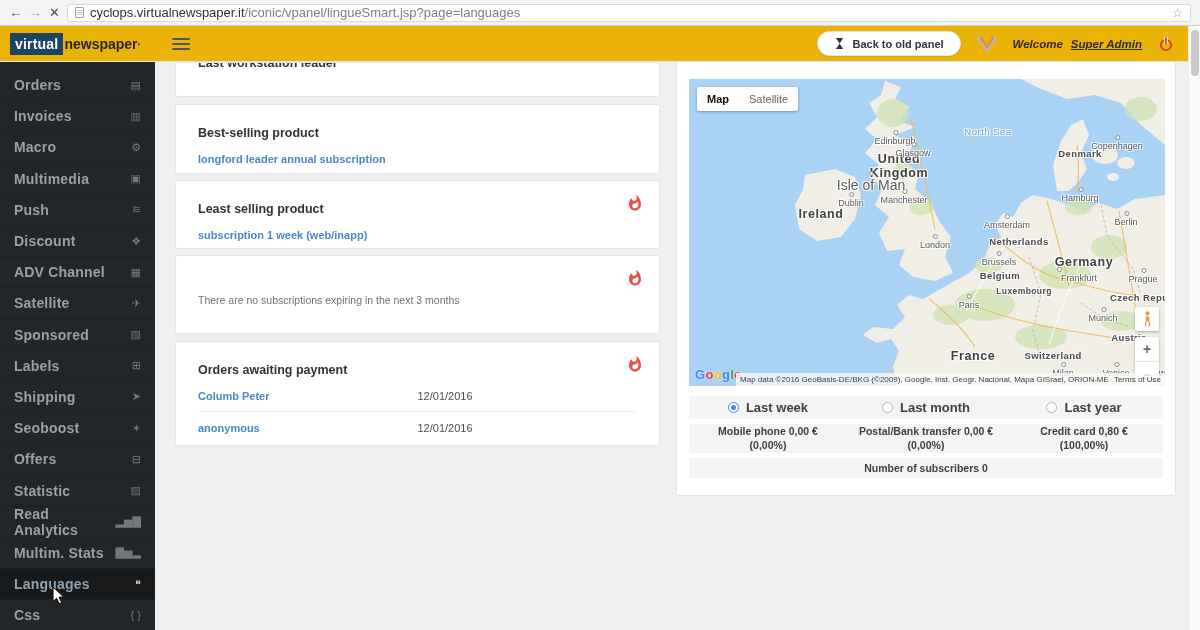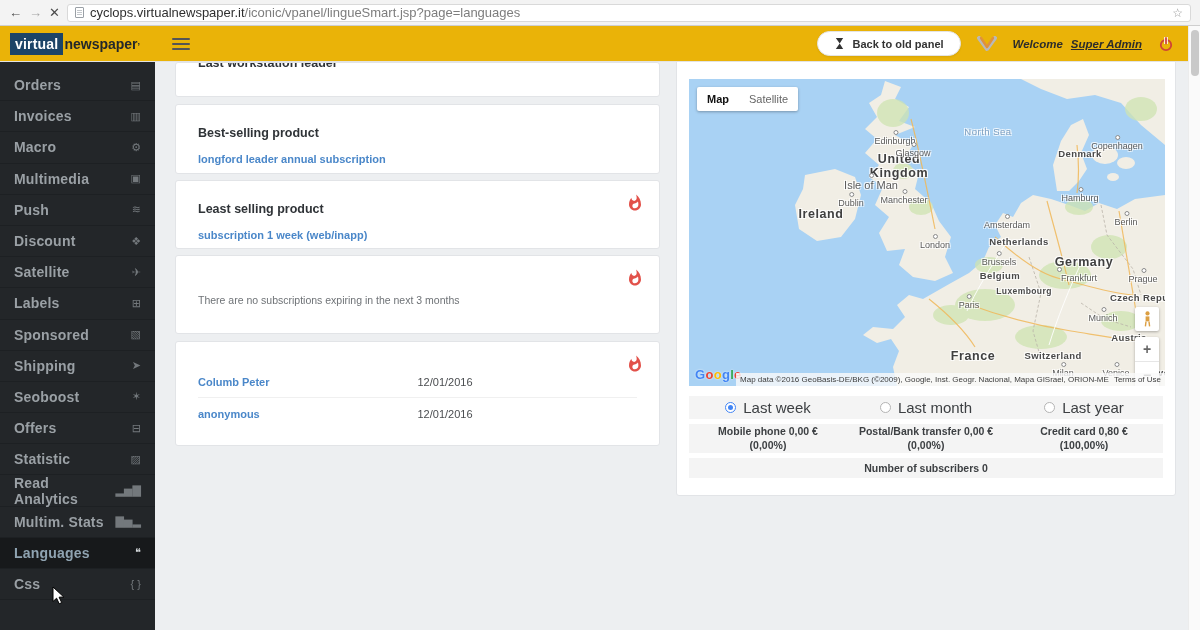--- a/index.html
+++ b/index.html
@@ -97,21 +97,21 @@
   .attrib .terms { color:#3c3c3c; }
   .pegman-box { position:absolute; right:6px; top:228px; width:24px; height:24px; background:#fff; border-radius:2px;
     box-shadow:0 1px 3px rgba(0,0,0,.3); display:flex; align-items:center; justify-content:center; z-index:4; cursor:pointer; }
   .zoom-box { position:absolute; right:6px; top:258px; width:24px; height:50px; background:#fff; border-radius:2px;
     box-shadow:0 1px 3px rgba(0,0,0,.3); z-index:4; }
   .zoom-box div { height:25px; display:flex; align-items:center; justify-content:center; font-size:14px; font-weight:bold; color:#666; cursor:pointer; }
   .zoom-box .zin { border-bottom:1px solid #e6e6e6; }
 
   .band { margin:0 12px; background:#f4f4f4; }
   .band-radio { margin-top:10px; height:23px; display:grid; grid-template-columns:1fr 1fr 1fr; align-items:center; }
-  .radio-opt { display:flex; align-items:center; justify-content:center; gap:7px; font-size:15px; font-weight:normal; color:#3d4043; cursor:pointer; }
+  .radio-opt { display:flex; align-items:center; justify-content:center; gap:7px; font-size:13px; font-weight:bold; color:#3d4043; cursor:pointer; }
   .rdot { width:11px; height:11px; border-radius:50%; border:1px solid #b4b4b4; background:#fff; position:relative; }
   .rdot.on { border:1px solid #4285f4; }
   .rdot.on:after { content:""; position:absolute; left:2px; top:2px; width:5px; height:5px; border-radius:50%; background:#4285f4; }
   .band-stats { margin-top:5px; height:29px; display:grid; grid-template-columns:1fr 1fr 1fr; align-items:center; }
   .stat { text-align:center; font-size:10.5px; font-weight:bold; color:#3d4043; line-height:1.25; }
   .band-subs { margin-top:5px; height:20px; display:flex; align-items:center; justify-content:center;
     font-size:10.5px; font-weight:bold; color:#3d4043; }
 
   
   .scrollbar { position:absolute; top:26px; right:0; width:12px; bottom:0; background:#fafafa; border-left:1px solid #ececec; z-index:7; }
@@ -186,30 +186,34 @@
     </div>
   <div class="side-item">
       <span class="lbl">Push</span>
       <span class="ico">≋</span>
     </div>
   <div class="side-item">
       <span class="lbl">Discount</span>
       <span class="ico">❖</span>
     </div>
   <div class="side-item">
+      <span class="lbl">ADV Channel</span>
+      <span class="ico">▦</span>
+    </div>
+  <div class="side-item">
       <span class="lbl">Satellite</span>
       <span class="ico">✈</span>
     </div>
   <div class="side-item">
+      <span class="lbl">Sponsored</span>
+      <span class="ico">▧</span>
+    </div>
+  <div class="side-item">
       <span class="lbl">Labels</span>
       <span class="ico">⊞</span>
-    </div>
-  <div class="side-item">
-      <span class="lbl">Sponsored</span>
-      <span class="ico">▧</span>
     </div>
   <div class="side-item">
       <span class="lbl">Shipping</span>
       <span class="ico">➤</span>
     </div>
   <div class="side-item">
       <span class="lbl">Seoboost</span>
       <span class="ico">✶</span>
     </div>
   <div class="side-item">
@@ -259,20 +263,21 @@
     </div>
 
     <div class="card card-expiring">
       <svg class="fire" viewBox="0 0 24 24">
           <path fill="#e2514a" d="M13.5.67s.74 2.65.74 4.8c0 2.06-1.35 3.73-3.41 3.73-2.07 0-3.63-1.67-3.63-3.73l.03-.36C5.21 7.51 4 10.62 4 14c0 4.42 3.58 8 8 8s8-3.58 8-8C20 8.61 17.41 3.8 13.5.67zM11.71 19c-1.78 0-3.22-1.4-3.22-3.14 0-1.62 1.05-2.76 2.81-3.12 1.77-.36 3.6-1.21 4.62-2.58.39 1.29.59 2.65.59 4.04 0 2.65-2.15 4.8-4.8 4.8z"></path>
         </svg>
       <span class="muted">There are no subscriptions expiring in the next 3 months</span>
     </div>
 
     <div class="card card-orders">
+      <h3>Orders awaiting payment</h3>
       <svg class="fire" viewBox="0 0 24 24">
           <path fill="#e2514a" d="M13.5.67s.74 2.65.74 4.8c0 2.06-1.35 3.73-3.41 3.73-2.07 0-3.63-1.67-3.63-3.73l.03-.36C5.21 7.51 4 10.62 4 14c0 4.42 3.58 8 8 8s8-3.58 8-8C20 8.61 17.41 3.8 13.5.67zM11.71 19c-1.78 0-3.22-1.4-3.22-3.14 0-1.62 1.05-2.76 2.81-3.12 1.77-.36 3.6-1.21 4.62-2.58.39 1.29.59 2.65.59 4.04 0 2.65-2.15 4.8-4.8 4.8z"></path>
         </svg>
       <div class="pay-row sep">
         <span class="name">Columb Peter</span>
         <span class="date">12/01/2016</span>
       </div>
       <div class="pay-row">
         <span class="name">anonymous</span>
         <span class="date">12/01/2016</span>
@@ -347,21 +352,21 @@
         <span class="map-lbl lbl-country lbl-big" style="left:284px; top:277px;">France</span>
         <span class="map-lbl lbl-country" style="left:364px; top:276px;">Switzerland</span>
         <span class="map-lbl lbl-country" style="left:440px; top:258px;">Austria</span>
         <span class="map-lbl lbl-country" style="left:391px; top:74px;">Denmark</span>
         <span class="map-lbl lbl-country lbl-clip" style="left:421px; top:213px;">Czech Republic</span>
         <span class="map-lbl lbl-country lbl-clip" style="left:453px; top:288px;">Slovenia</span>
 
         <span class="map-lbl lbl-city" style="left:206px; top:62px;">Edinburgh</span>
         <span class="map-lbl lbl-city" style="left:180px; top:74px;margin-left:44px;">Glasgow</span>
         <span class="map-lbl lbl-city" style="left:215px; top:121px;">Manchester</span>
-        <span class="map-lbl lbl-city" style="left:182px; top:106px; font-size:11px;">Isle of Man</span>
+        <span class="map-lbl lbl-city" style="left:182px; top:106px; font-size:14px;">Isle of Man</span>
         <span class="map-lbl lbl-city" style="left:162px; top:124px;">Dublin</span>
         <span class="map-lbl lbl-city" style="left:246px; top:166px;">London</span>
         <span class="map-lbl lbl-city" style="left:318px; top:146px;">Amsterdam</span>
         <span class="map-lbl lbl-city" style="left:310px; top:183px;">Brussels</span>
         <span class="map-lbl lbl-city" style="left:280px; top:226px;">Paris</span>
         <span class="map-lbl lbl-city" style="left:370px; top:199px;padding-left:40px;">Frankfurt</span>
         <span class="map-lbl lbl-city" style="left:414px; top:239px;">Munich</span>
         <span class="map-lbl lbl-city" style="left:454px; top:200px;">Prague</span>
         <span class="map-lbl lbl-city" style="left:428px; top:67px;">Copenhagen</span>
         <span class="map-lbl lbl-city" style="left:391px; top:119px;">Hamburg</span>

